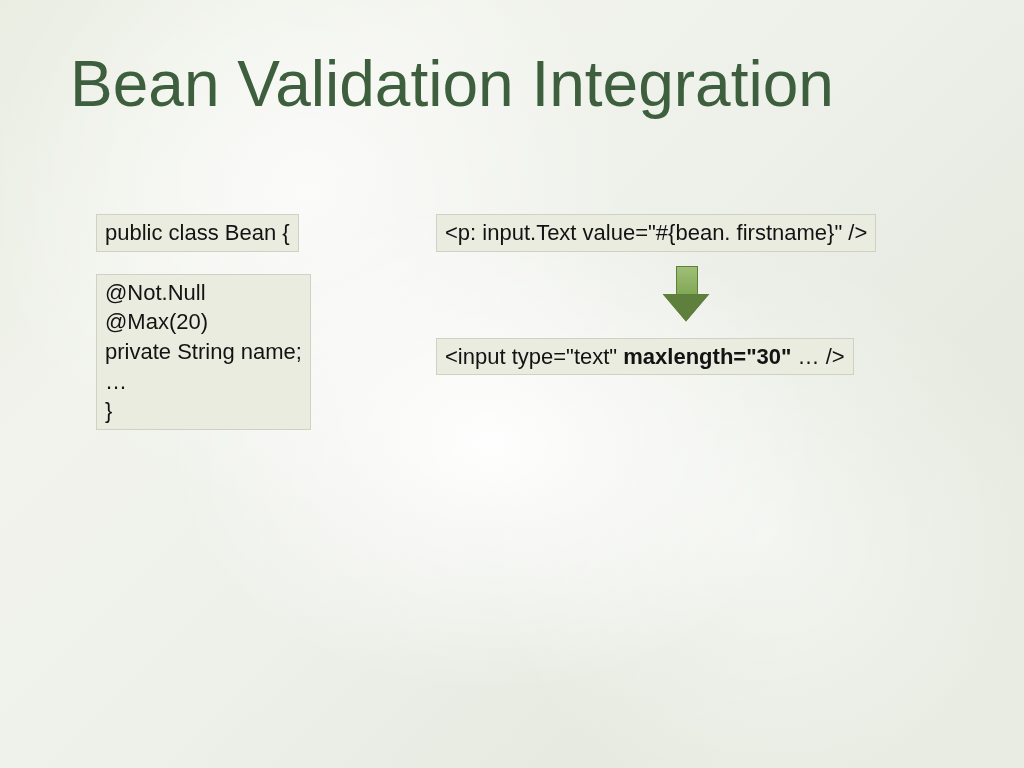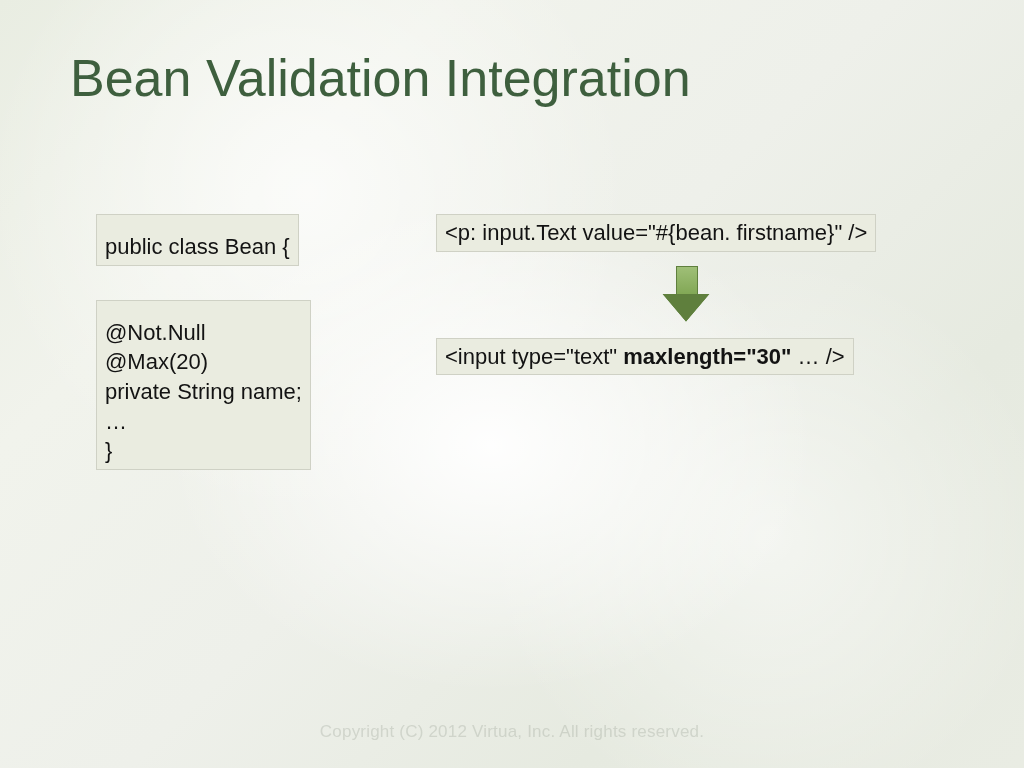--- a/index.html
+++ b/index.html
@@ -23,21 +23,21 @@
     height: 768px;
     position: relative;
     box-sizing: border-box;
   }
 
   .title {
     position: absolute;
     top: 52px;
     left: 70px;
     color: #3e5f3e;
-    font-size: 52px;
+    font-size: 64px;
     font-weight: 400;
     letter-spacing: 0px;
     line-height: 1.0;
   }
 
   .col-left {
     position: absolute;
     top: 214px;
     left: 96px;
     width: 290px;
@@ -46,27 +46,27 @@
   .col-right {
     position: absolute;
     top: 214px;
     left: 436px;
     width: 500px;
   }
 
   .code-box {
     background: #eaece0;
     border: 1px solid #cfd1c5;
-    padding: 17px 8px 3px 8px;
+    padding: 3px 8px 3px 8px;
     font-size: 22px;
     line-height: 1.35;
     color: #131313;
     white-space: pre;
     display: inline-block;
-    margin-bottom: 34px;
+    margin-bottom: 22px;
     font-family: Arial, Helvetica, sans-serif;
   }
 
   .code-box.right-box {
     margin-bottom: 0;
     padding: 3px 8px;
   }
 
   .arrow-wrap {
     width: 100%;
@@ -151,15 +151,14 @@
     <div class="arrow-wrap">
       <div class="arrow">
         <div class="shaft"></div>
         <div class="head"></div>
       </div>
     </div>
 
     <div class="code-box right-box"><span>&lt;input type="text" </span><span class="bold">maxlength="30"</span><span> … /&gt;</span></div>
   </div>
 
-  <div class="footer">Copyright (C) 2012 Virtua, Inc. All rights reserved.</div>
 
 </div>
 
 </body></html>

